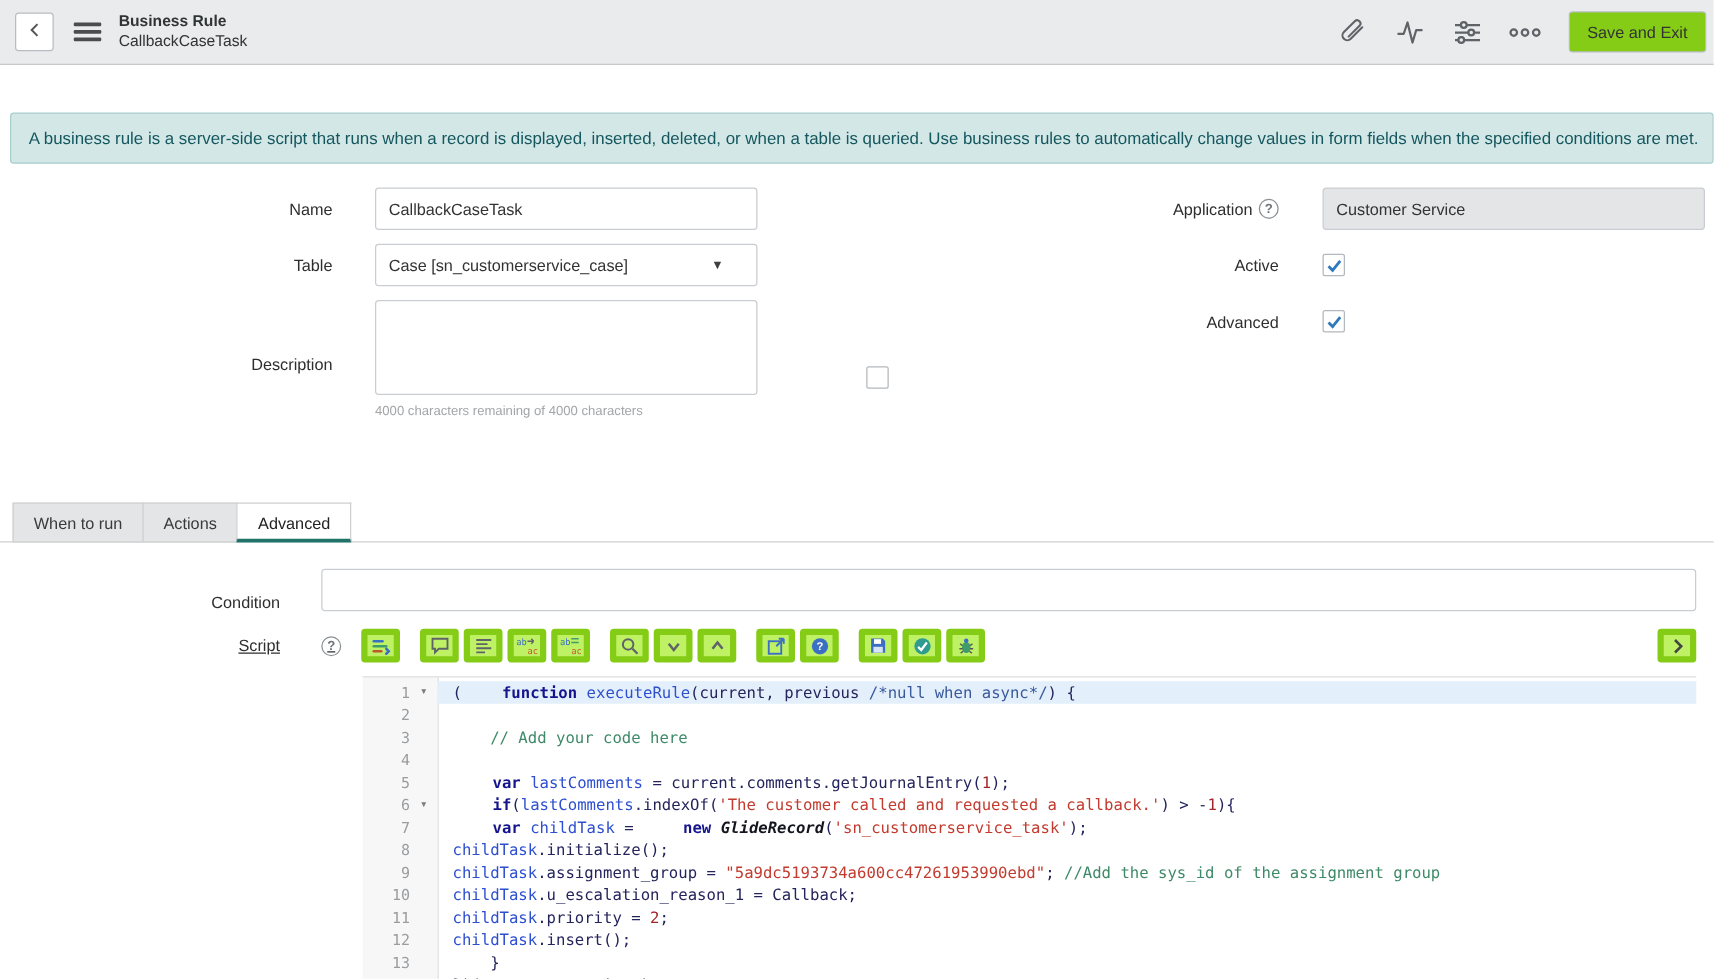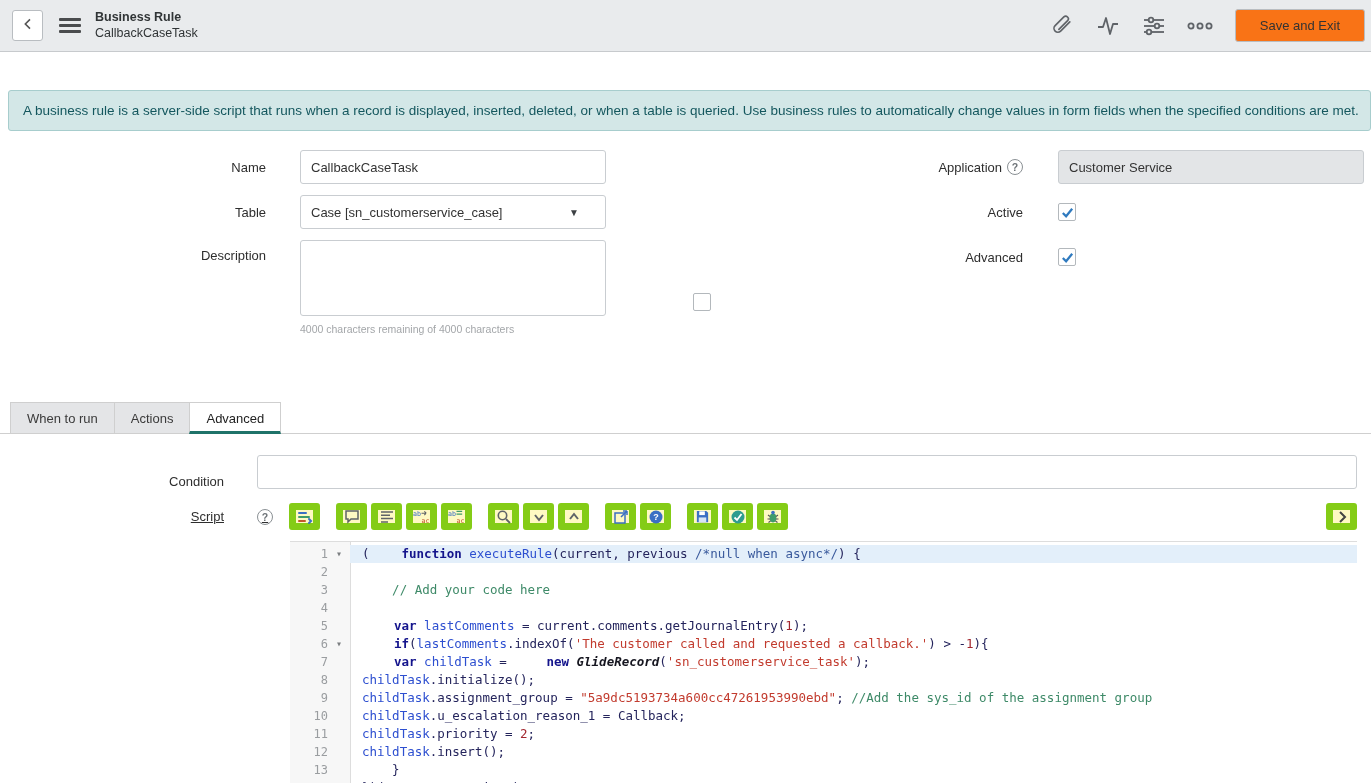--- a/index.html
+++ b/index.html
@@ -11,33 +11,33 @@
     display:flex; align-items:center; padding:0 6px 0 12px; }
   .sq-btn { width:31px; height:31px; background:#fff; border:1px solid #b9bdc1; border-radius:3px;
     display:flex; align-items:center; justify-content:center; cursor:pointer; }
   .burger { width:22px; margin:0 14px 0 16px; cursor:pointer; }
   .burger div { height:3px; background:#4a4c4e; margin:3px 0; border-radius:1px; }
   .titleblock { line-height:1.25; }
   .titleblock .t1 { font-weight:bold; font-size:12.5px; color:#303436; }
   .titleblock .t2 { font-size:12.5px; color:#303436; }
   .topbar .spacer { flex:1; }
   .hicon { width:26px; height:26px; margin:0 10px; display:flex; align-items:center; justify-content:center; cursor:pointer; }
-  .save-btn { margin-left:12px; margin-right:0; background:#f97316; border:1px solid #b9bdc1; border-radius:3px;
-    padding:8px 24px; font-size:13px; color:#333; cursor:pointer; white-space:nowrap; }
+  .save-btn { margin-left:12px; margin-right:0; background:#84cc16; border:1px solid #b9bdc1; border-radius:3px;
+    padding:8px 14px; font-size:13px; color:#333; cursor:pointer; white-space:nowrap; }
 
   
   .banner { margin:38px 0 0 8px; background:#d3e7e7; border:1px solid #a7cdcd; border-radius:3px;
     padding:12px 14px; color:#14575e; font-size:13.5px; white-space:nowrap; overflow:hidden; }
 
   
   .form { display:flex; margin-top:19px;padding-left:48px; }
   .fcol-l { width:645px; }
   .fcol-r { flex:1; padding-right:7px; }
   .row { display:flex; align-items:center; margin-bottom:11px; min-height:34px; }
-  .row.top { align-items:flex-start; }
+  .row.top { align-items:center; }
   .lbl { flex:0 0 252px; text-align:right; padding-right:34px; color:#2e2e2e; }
   .row.top .lbl { padding-top:8px; }
   .rlbl { flex:1; text-align:right; padding-right:35px; color:#2e2e2e; display:flex; justify-content:flex-end; align-items:center; gap:5px; }
   .fld { width:306px; }
   .inp { width:100%; height:34px; border:1px solid #c9cdd1; border-radius:3px; padding:0 10px;
     font-size:13px; color:#333; font-family:inherit; background:#fff; }
   .inp.readonly { background:#e3e5e7; color:#333; }
   .selectbox { width:100%; height:34px; border:1px solid #c9cdd1; border-radius:3px; background:#fff;
     display:flex; align-items:center; padding:0 10px; cursor:pointer; }
   .selectbox .val { flex:1; color:#333; }
@@ -58,21 +58,21 @@
   .tab.active { background:#fff; border-bottom:3px solid #1f7369; padding-bottom:5px; color:#222; }
 
   
   .tabpane { padding-top:21px; }
   .crow { display:flex; align-items:flex-end; }
   .clbl { flex:0 0 257px; text-align:right; padding-right:33px; }
   .cfld { flex:1; margin-right:14px; }
   .script-row { display:flex; align-items:center; margin-top:14px;text-decoration:underline; }
   .toolbar { flex:1; display:flex; align-items:center; gap:4px; margin-right:14px; }
   .tb-gap { width:8px; }
-  .tb-btn { width:31px; height:27px; background:#fef9c3; border:7px solid #84cc16; border-radius:3px;
+  .tb-btn { width:31px; height:27px; background:#bef264; border:5px solid #84cc16; border-radius:3px;
     display:flex; align-items:center; justify-content:center; cursor:pointer; }
   .tb-spacer { flex:1; }
 
   
   .editor { margin:11px 14px 0 290px; border-top:1px solid #ddd; position:relative; min-height:268px;
     background:linear-gradient(to right,#f7f7f7 60px,#fff 60px);
     font-family:"DejaVu Sans Mono","Liberation Mono",monospace; font-size:12.5px; }
   .editor::after { content:""; position:absolute; left:60px; top:0; bottom:0; width:1px; background:#ddd; }
   .cm-lines { padding-top:3px; }
   .cm-line { display:flex; line-height:18px; }

